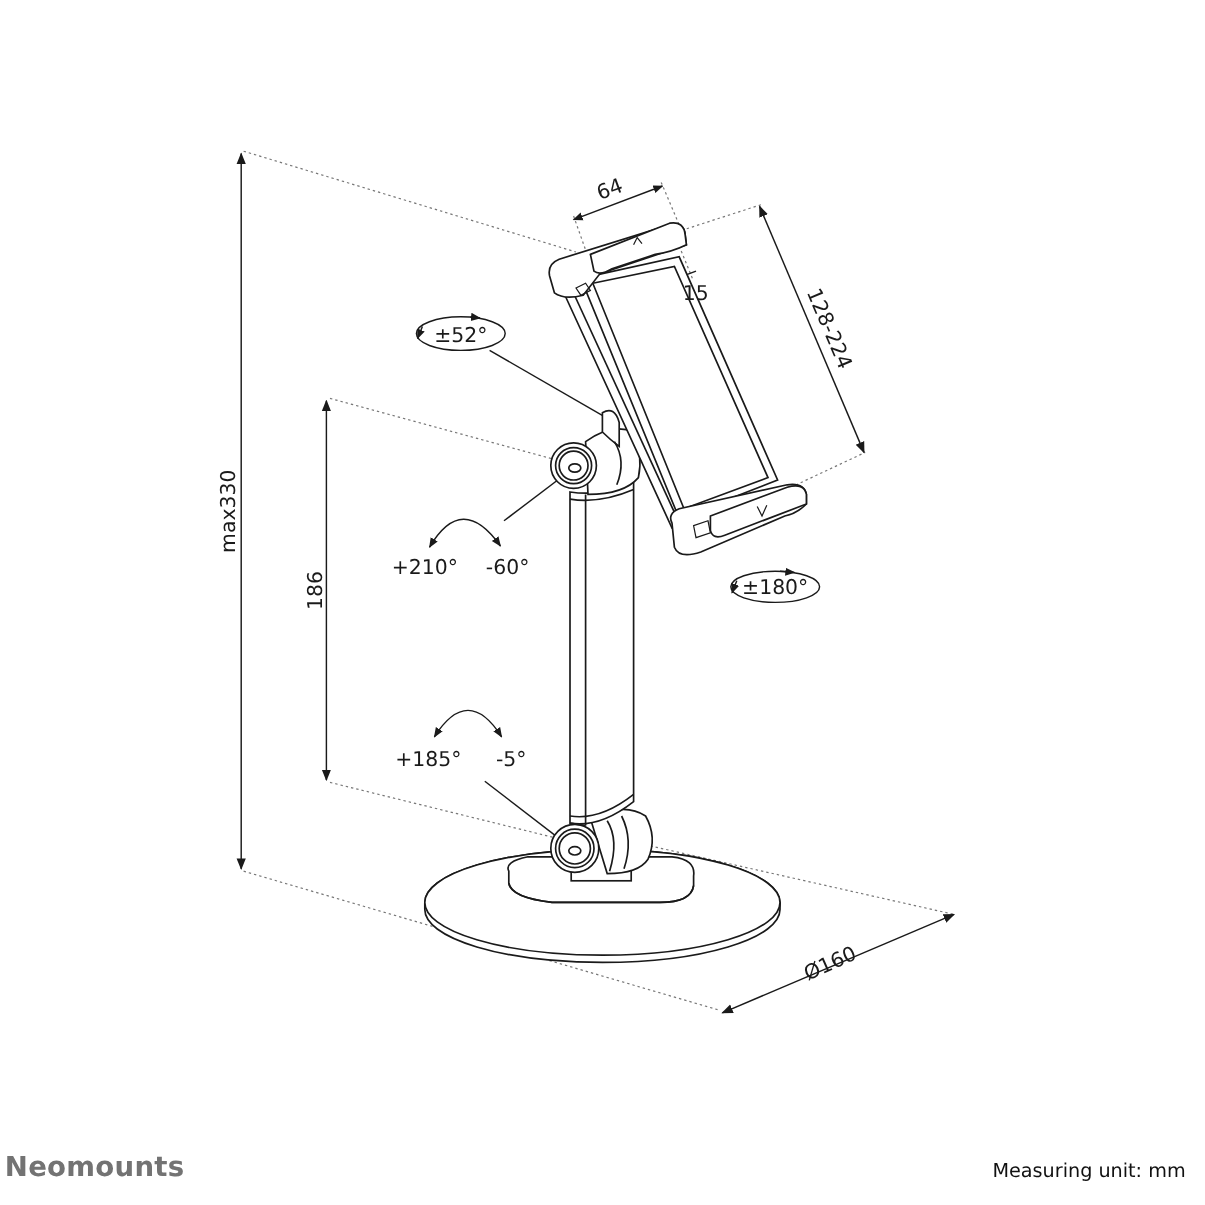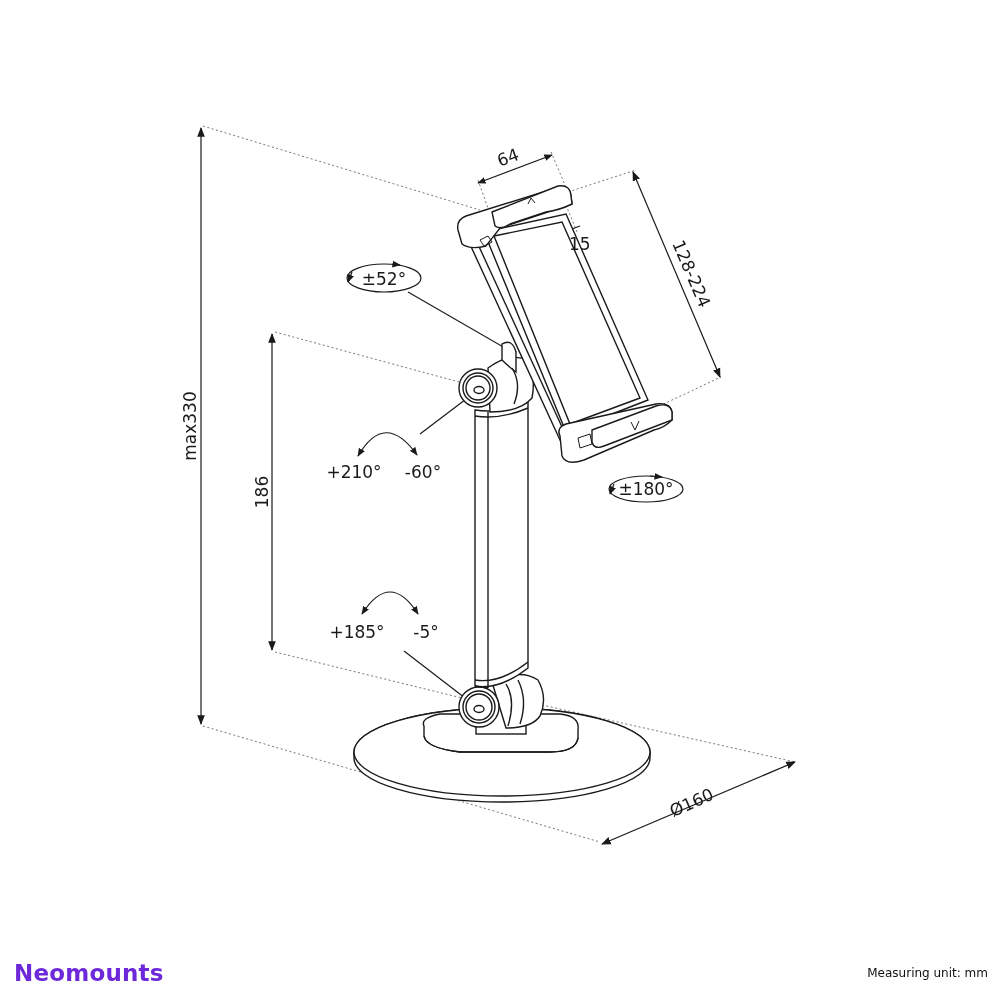--- a/index.html
+++ b/index.html
@@ -1,20 +1,20 @@
 <!DOCTYPE html>
 <html><head>
 <meta charset="utf-8">
 <style>
   html, body { margin: 0; padding: 0; background: #ffffff; }
   body { width: 1004px; height: 1004px; position: relative; overflow: hidden; font-family: "DejaVu Sans", sans-serif; }
   #drawing { position: absolute; left: 0; top: 0; width: 1004px; height: 1004px; }
   .dim-text { font-family: "DejaVu Sans", sans-serif; font-size: 17px; fill: #1a1a1a; }
-  .brand { position: absolute; left: 14px; top: 960px; font-family: "DejaVu Sans", sans-serif; font-weight: bold; font-size: 23px; color: #6d28d9; letter-spacing: 0.2px; }
-  .unit { position: absolute; right: 16px; top: 966px; font-family: "DejaVu Sans", sans-serif; font-size: 12px; color: #111111; }
+  .brand { position: absolute; left: 4px; top: 960px; font-family: "DejaVu Sans", sans-serif; font-weight: bold; font-size: 23px; color: #737373; letter-spacing: 0.2px; }
+  .unit { position: absolute; right: 16px; top: 966px; font-family: "DejaVu Sans", sans-serif; font-size: 16px; color: #111111; }
 </style>
 </head>
 <body>
 
 <svg id="drawing" viewBox="0 0 1004 1004" xmlns="http://www.w3.org/2000/svg">
   <defs>
     <marker id="arr" viewBox="0 0 10 10" refX="9" refY="5" markerWidth="8" markerHeight="8" orient="auto-start-reverse">
       <path d="M0,1 L10,5 L0,9 z" fill="#1a1a1a"></path>
     </marker>
     <marker id="arrs" viewBox="0 0 10 10" refX="9" refY="5" markerWidth="7" markerHeight="7" orient="auto-start-reverse">

